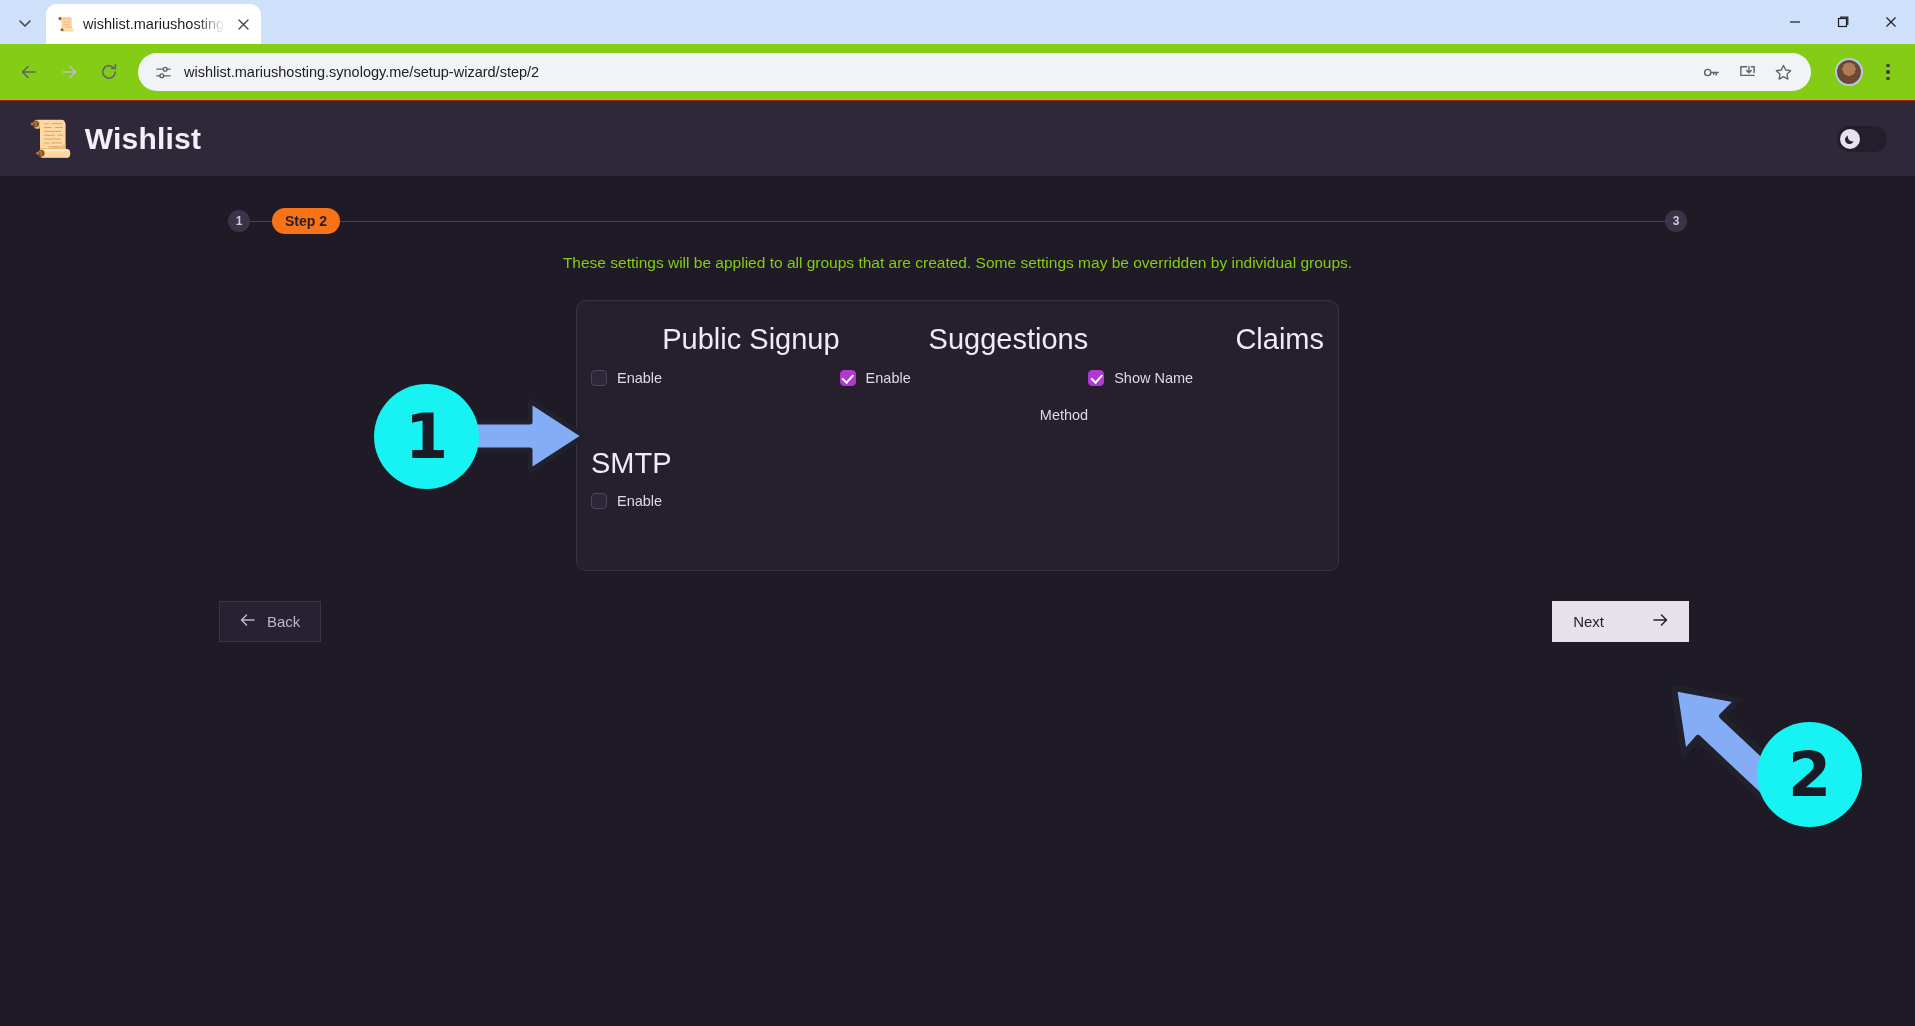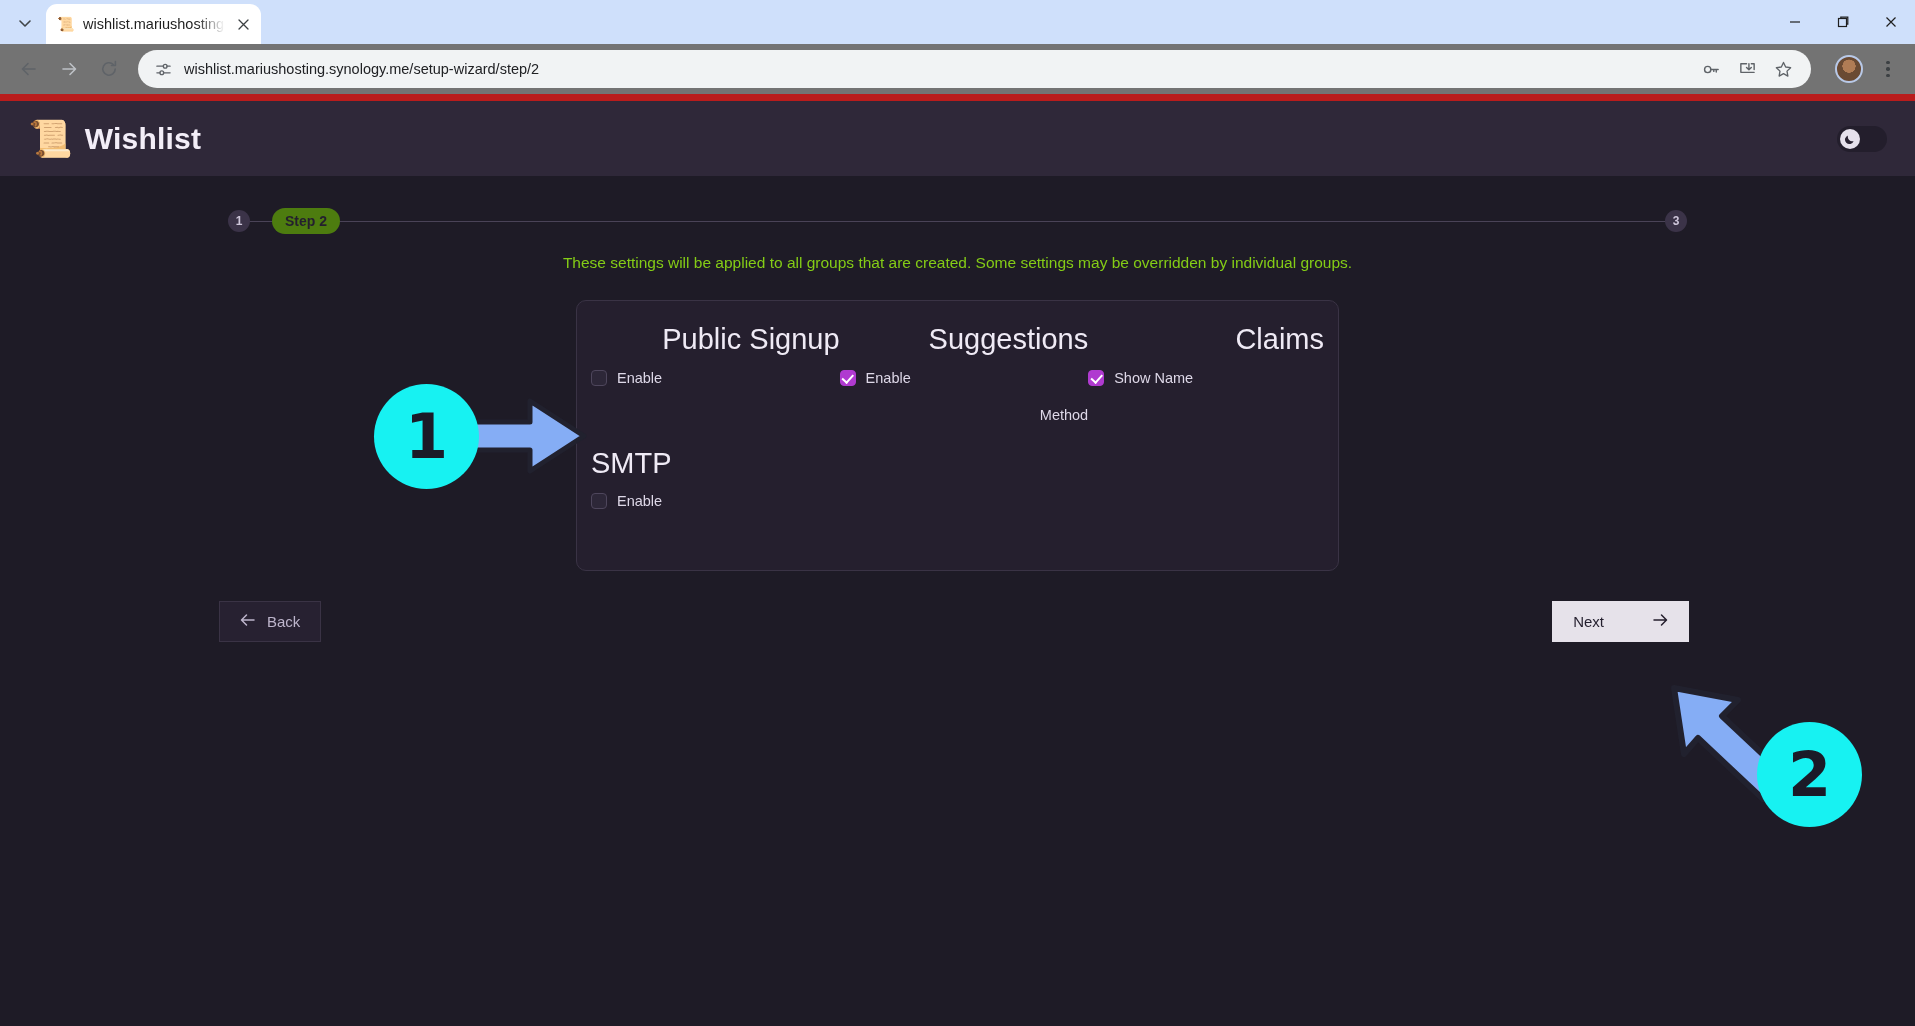--- a/index.html
+++ b/index.html
@@ -32,22 +32,22 @@
     flex:1; -webkit-mask-image:linear-gradient(to right,#000 80%,transparent 100%);
             mask-image:linear-gradient(to right,#000 80%,transparent 100%);
   }
   .tab-close{ width:20px; height:20px; display:flex; align-items:center; justify-content:center;
               color:#3c4043; font-size:14px; flex:none; }
   .winbtns{ position:absolute; right:0; top:0; height:44px; display:flex; }
   .winbtn{ width:48px; height:44px; display:flex; align-items:center; justify-content:center;
            color:#1f1f1f; font-size:14px; }
 
   .toolbar{
-    height:57px; background:#737373; display:flex; align-items:center; gap:2px;
-    padding:0 10px; border-bottom:7px solid #b91c1c;
+    height:57px; background:#84cc16; display:flex; align-items:center; gap:2px;
+    padding:0 10px; border-bottom:1px solid #b91c1c;
   }
   .navbtn{ width:38px; height:38px; border-radius:50%; display:flex; align-items:center;
            justify-content:center; color:#5f6368; font-size:19px; }
   .navbtn.disabled{ color:#bdc1c6; }
   .omnibox{
     flex:1; height:38px; background:#f1f3f4; border-radius:19px; display:flex;
     align-items:center; padding:0 6px 0 14px; margin:0 8px; gap:10px;
   }
   .omni-icon{ width:22px; height:22px; display:flex; align-items:center; justify-content:center; color:#5f6368; }
   .omni-url{ flex:1; font-size:14.5px; color:#202124; white-space:nowrap; overflow:hidden; }
@@ -89,21 +89,21 @@
   }
   .steps-line{
     position:absolute; left:20px; right:20px; top:17px; height:1px; background:#4a4357;
   }
   .step-dot{
     width:22px; height:22px; border-radius:50%; background:#3b3348; color:#cfc7db;
     font-size:12px; display:flex; align-items:center; justify-content:center;
     position:relative; z-index:2; font-weight:bold;
   }
   .step-pill{
-    position:relative; z-index:2; background:#4d7c0f; color:#241f2e; font-size:14px;
+    position:relative; z-index:2; background:#f97316; color:#241f2e; font-size:14px;
     font-weight:600; padding:5px 13px; border-radius:14px; margin-left:22px;
   }
   .step-dot.last{ position:absolute; right:0; }
 
   .title{
     text-align:center; color:#efeaf5; font-size:45px; font-weight:400;
     margin-top:20px; letter-spacing:.3px;
   }
   .subtitle{
     text-align:center; color:#84cc16; font-size:15.5px; margin-top:16px;

